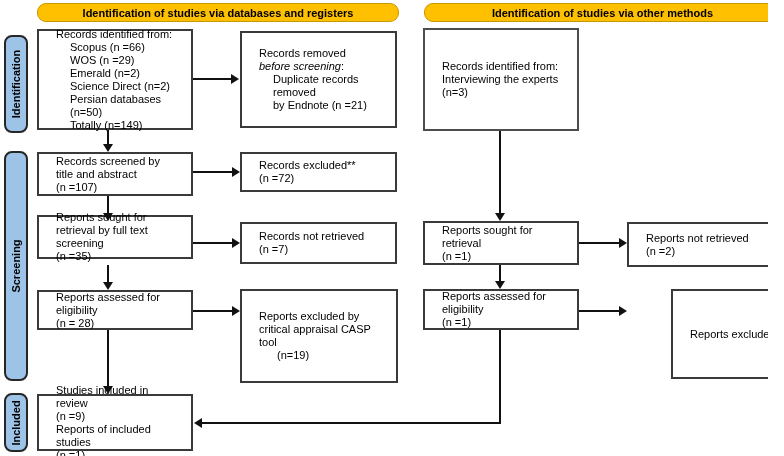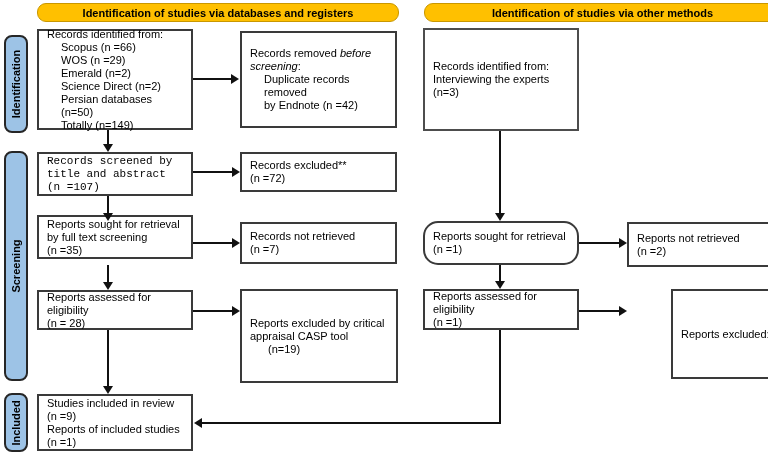--- a/index.html
+++ b/index.html
@@ -15,21 +15,21 @@
   }
   .side {
     position:absolute; width:24px; background:#9DC3E6; border:2px solid #262626;
     border-radius:8px; display:flex; align-items:center; justify-content:center;
     font-weight:bold; box-sizing:border-box;
   }
   .side span { transform:rotate(-90deg); white-space:nowrap; }
   .box {
     position:absolute; background:#fff; border:2px solid #3A3A3A;
     display:flex; flex-direction:column; justify-content:center;
-    padding:2px 8px; box-sizing:border-box; line-height:13px;
+    padding:2px 17px; box-sizing:border-box; line-height:13px;
   }
   .pre { white-space:pre-line; }
   .indent { margin-left:14px; white-space:pre-line; }
   .indent-sm { margin-left:18px; }
   .vline { position:absolute; width:2px; background:#111; }
   .hline { position:absolute; height:2px; background:#111; }
   .head-down { position:absolute; width:0; height:0;
     border-left:5px solid transparent; border-right:5px solid transparent;
     border-top:8px solid #111; }
   .head-right { position:absolute; width:0; height:0;
@@ -64,55 +64,55 @@
   <div class="box" style="left:37px; top:29px; width:156px; height:101px;">
     <div>Records identified from:</div>
     <div class="indent">Scopus (n =66)
 WOS (n =29)
 Emerald (n=2)
 Science Direct (n=2)
 Persian databases (n=50)
 Totally (n=149)</div>
   </div>
 
-  <div class="box pre" style="left:37px; top:152px; width:156px; height:44px;font-family:Liberation Mono, monospace;">Records screened by title and abstract
+  <div class="box pre" style="left:37px; top:152px; width:156px; height:44px;">Records screened by title and abstract
 (n =107)</div>
 
   <div class="box pre" style="left:37px; top:215px; width:156px; height:44px;">Reports sought for retrieval by full text screening
 (n =35)</div>
 
   <div class="box pre" style="left:37px; top:290px; width:156px; height:40px;">Reports assessed for eligibility
 (n = 28)</div>
 
   <div class="box pre" style="left:37px; top:394px; width:156px; height:57px;">Studies included in review
 (n =9)
 Reports of included studies
 (n =1)</div>
 
   <div class="box" style="left:240px; top:31px; width:157px; height:97px;align-items:flex-end;">
     <div><span>Records removed </span><i>before screening</i><span>:</span></div>
     <div class="indent">Duplicate records removed
-by Endnote (n =42)</div>
+by Endnote (n =21)</div>
   </div>
 
   <div class="box pre" style="left:240px; top:152px; width:157px; height:40px;">Records excluded**
 (n =72)</div>
 
   <div class="box pre" style="left:240px; top:222px; width:157px; height:42px;">Records not retrieved
 (n =7)</div>
 
   <div class="box" style="left:240px; top:289px; width:158px; height:94px;">
     <div>Reports excluded by critical appraisal CASP tool</div>
     <div class="indent-sm">(n=19)</div>
   </div>
 
   <div class="box pre" style="left:423px; top:28px; width:156px; height:103px; border-color:#4d4d4d;">Records identified from:
 Interviewing the experts (n=3)</div>
 
-  <div class="box pre" style="left:423px; top:221px; width:156px; height:44px;border-radius:15px;">Reports sought for retrieval
+  <div class="box pre" style="left:423px; top:221px; width:156px; height:44px;">Reports sought for retrieval
 (n =1)</div>
 
   <div class="box pre" style="left:423px; top:289px; width:156px; height:41px;">Reports assessed for eligibility
 (n =1)</div>
 
   <div class="box pre" style="left:627px; top:222px; width:155px; height:45px;">Reports not retrieved
 (n =2)</div>
 
   <div class="box" style="left:627px; top:289px; width:155px; height:90px;margin-left:44px;">
     <div>Reports excluded:</div>

